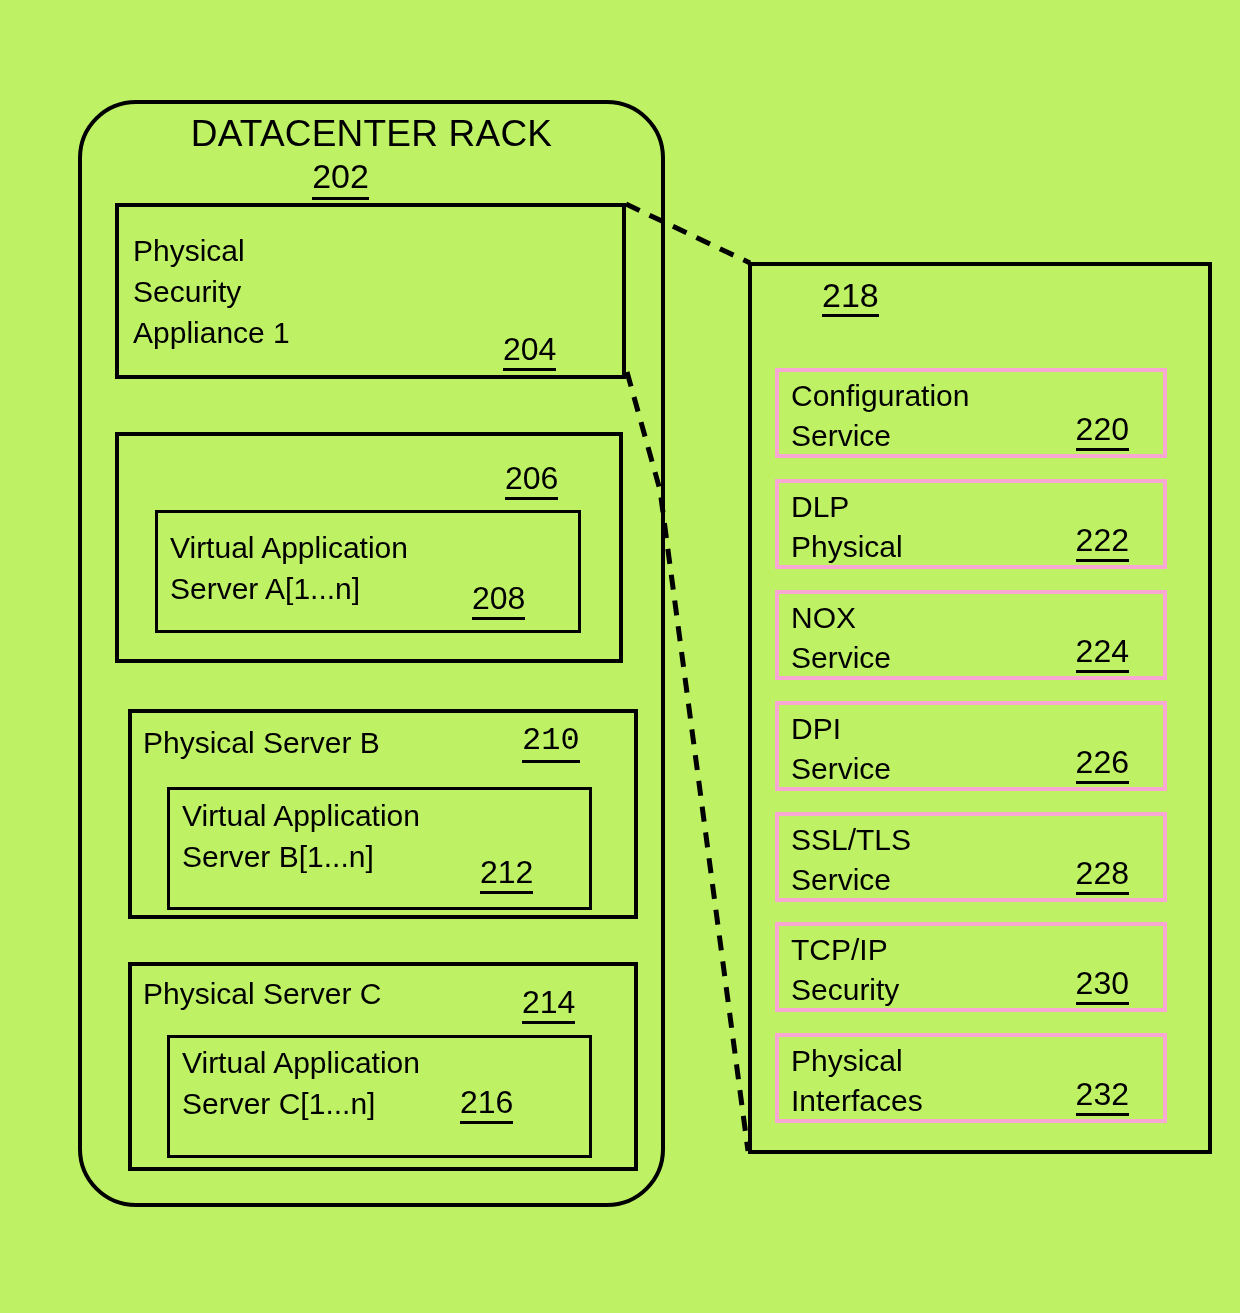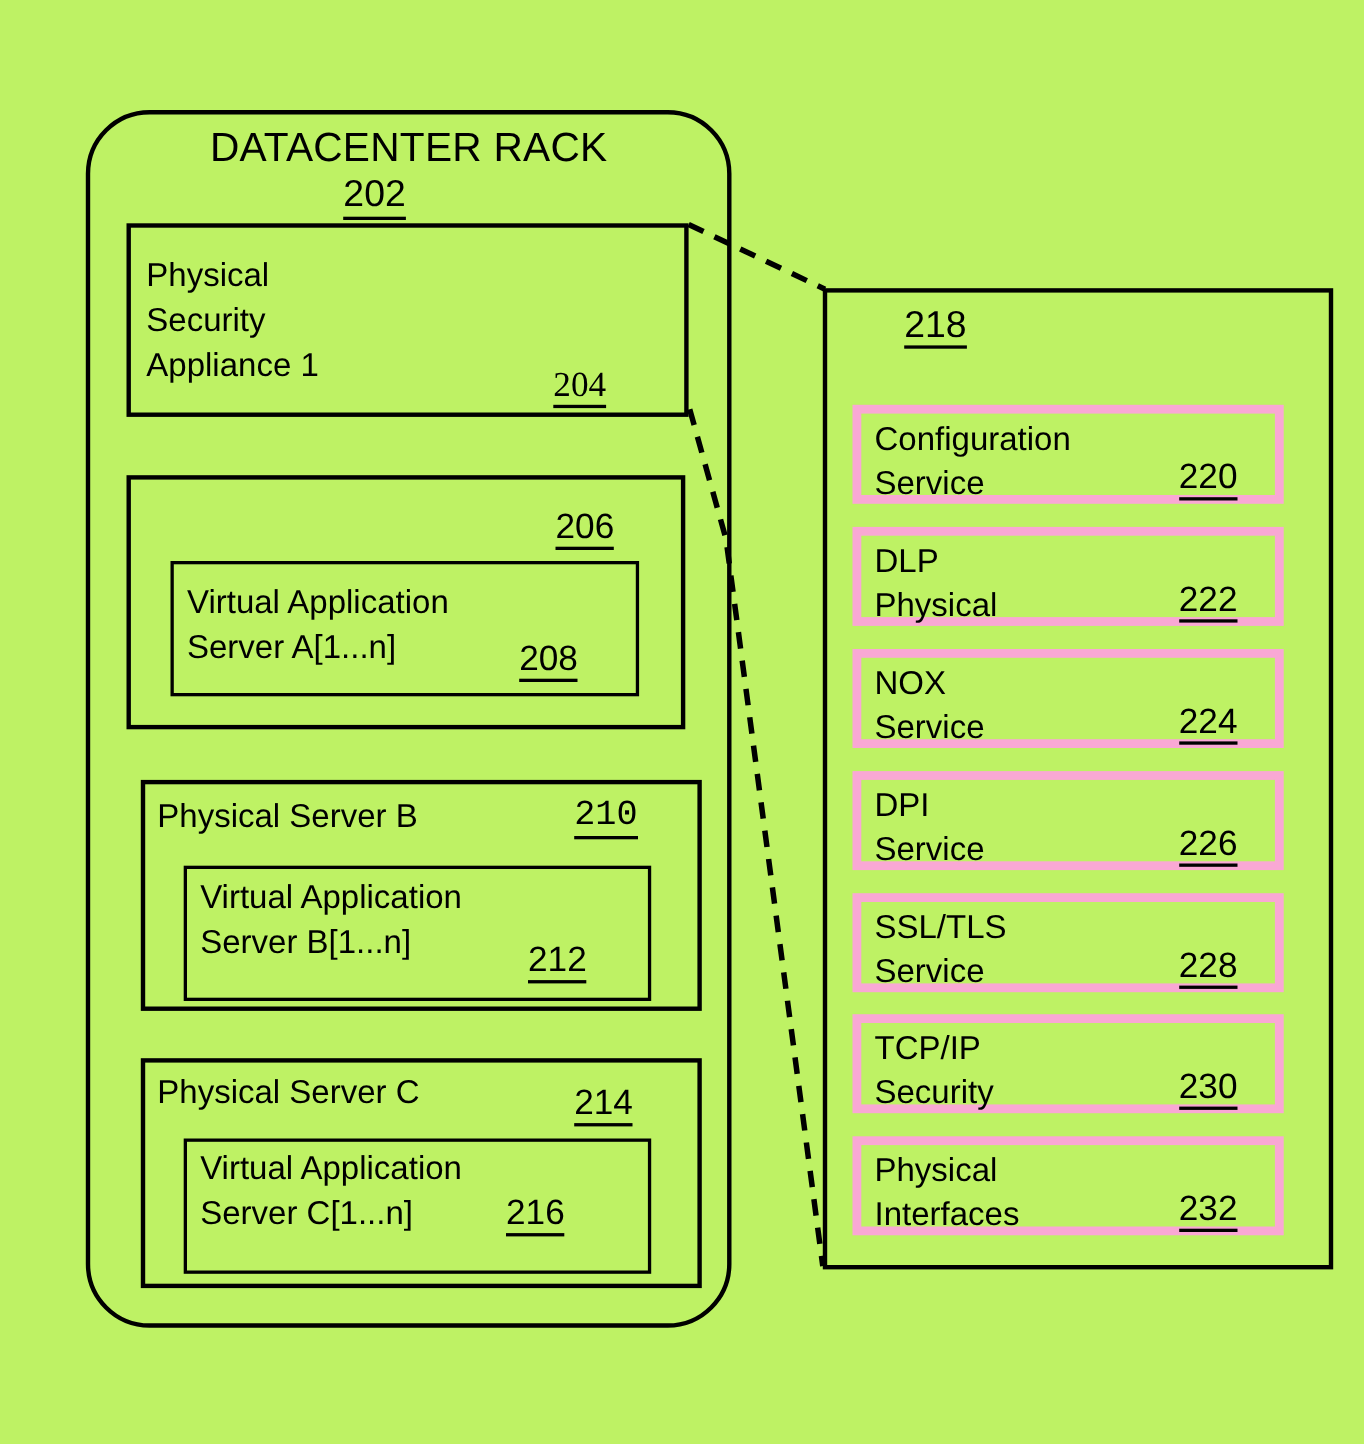--- a/index.html
+++ b/index.html
@@ -91,21 +91,21 @@
     width: 464px;
     height: 892px;
     border: 4px solid #000;
     box-sizing: border-box;
   }
   .svc {
     position: absolute;
     left: 775px;
     width: 392px;
     height: 90px;
-    border: 8px solid #f9a8d4;
+    border: 4px solid #f9a8d4;
     box-sizing: border-box;
   }
   .svc-name {
     position: absolute;
     left: 12px;
     top: 4px;
     font-size: 30px;
     line-height: 40px;
     white-space: pre-line;
   }
@@ -153,21 +153,21 @@
   <div class="rack"></div>
   <div class="rack-title">DATACENTER RACK</div>
   <div class="rack-ref">
     <span class="ref-u">202</span>
   </div>
 
   <div class="box" style="left:115px; top:203px; width:511px; height:176px;"></div>
   <div class="lbl" style="left:133px; top:230px;">Physical
 Security
 Appliance 1</div>
-  <div class="ref ref-u" style="left:503px; top:332px;font-family:Liberation Serif, serif;">204</div>
+  <div class="ref ref-u" style="left:503px; top:332px;">204</div>
 
   <div class="box" style="left:115px; top:432px; width:508px; height:231px;"></div>
   <div class="ref ref-u" style="left:505px; top:461px;">206</div>
 
   <div class="box box-thin" style="left:155px; top:510px; width:426px; height:123px;"></div>
   <div class="lbl" style="left:170px; top:527px;">Virtual Application
 Server A[1...n]</div>
   <div class="ref ref-u" style="left:472px; top:581px;">208</div>
 
   <div class="box" style="left:128px; top:709px; width:510px; height:210px;"></div>

